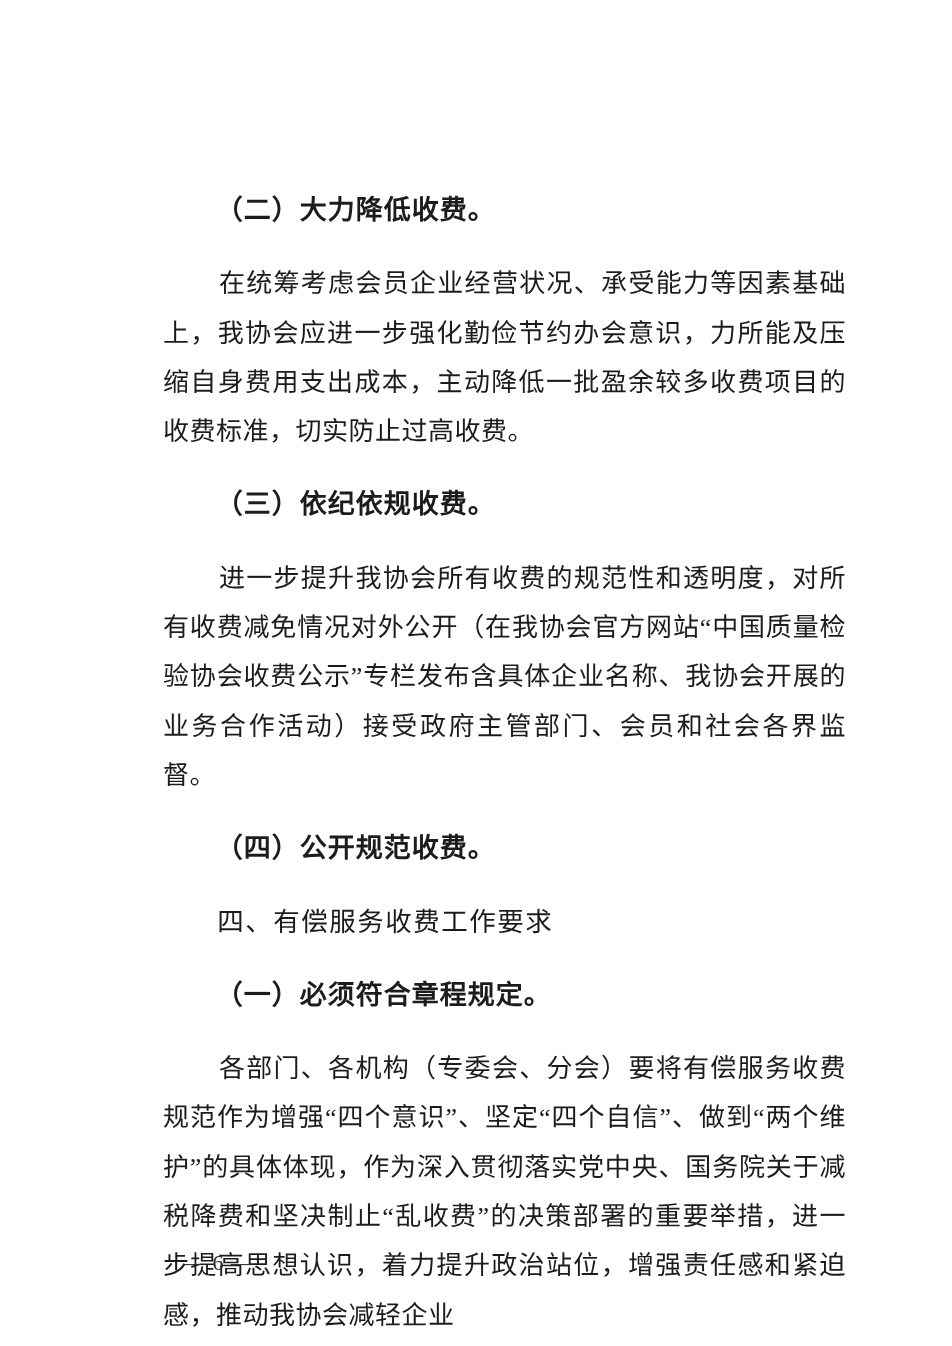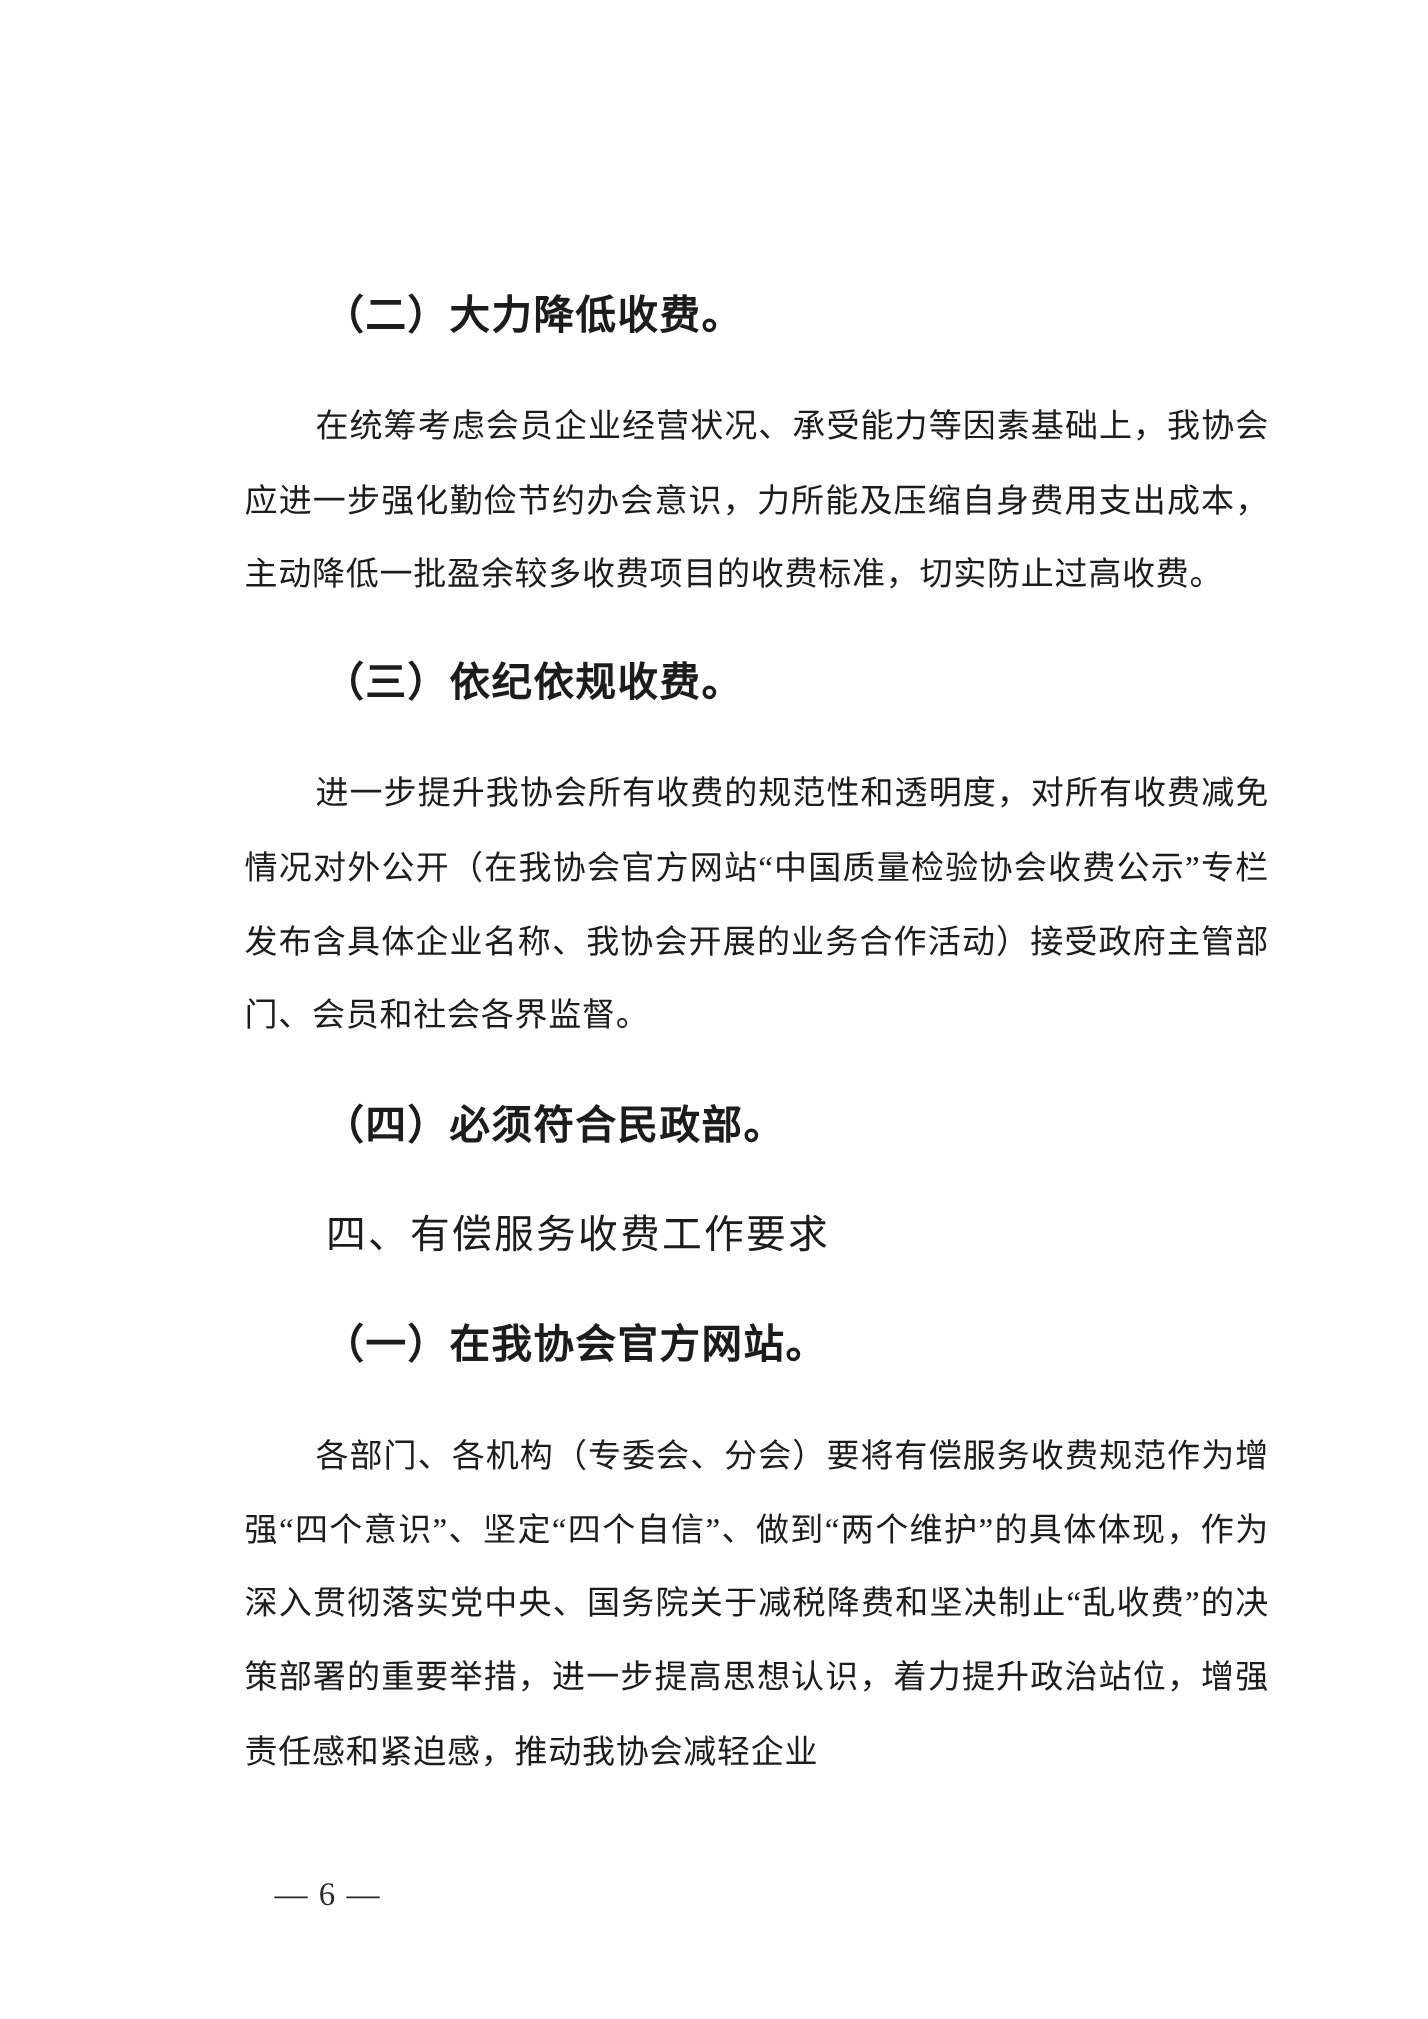--- a/index.html
+++ b/index.html
@@ -13,21 +13,21 @@
     overflow: hidden;
     font-family: "Liberation Serif", "DejaVu Serif", serif;
   }
   .content {
     position: absolute;
     left: 115px;
     top: 138px;
     width: 731px;
   }
   .paragraph {
-    font-size: 22px;
+    font-size: 26px;
     line-height: 49.3px;
     text-align: justify;
     text-justify: inter-character;
     text-indent: 2.15em;
     letter-spacing: 0.5px;
     font-family: "Liberation Serif", "DejaVu Serif", serif;
   }
   .subheading {
     font-size: 27px;
     line-height: 49.3px;
@@ -57,19 +57,19 @@
 </style>
 </head>
 <body>
 
 <div class="page">
   <div class="content">
     <p class="subheading">（二）大力降低收费。</p>
     <p class="paragraph">在统筹考虑会员企业经营状况、承受能力等因素基础上，我协会应进一步强化勤俭节约办会意识，力所能及压缩自身费用支出成本，主动降低一批盈余较多收费项目的收费标准，切实防止过高收费。</p>
     <p class="subheading">（三）依纪依规收费。</p>
     <p class="paragraph">进一步提升我协会所有收费的规范性和透明度，对所有收费减免情况对外公开（在我协会官方网站“中国质量检验协会收费公示”专栏发布含具体企业名称、我协会开展的业务合作活动）接受政府主管部门、会员和社会各界监督。</p>
-    <p class="subheading">（四）必须符合民政部。</p>
+    <p class="subheading">（四）公开规范收费。</p>
     <p class="section-heading">四、有偿服务收费工作要求</p>
-    <p class="subheading">（一）在我协会官方网站。</p>
+    <p class="subheading">（一）必须符合章程规定。</p>
     <p class="paragraph">各部门、各机构（专委会、分会）要将有偿服务收费规范作为增强“四个意识”、坚定“四个自信”、做到“两个维护”的具体体现，作为深入贯彻落实党中央、国务院关于减税降费和坚决制止“乱收费”的决策部署的重要举措，进一步提高思想认识，着力提升政治站位，增强责任感和紧迫感，推动我协会减轻企业</p>
   </div>
   <div class="page-number">— 6 —</div>
 </div>
 
 </body></html>

